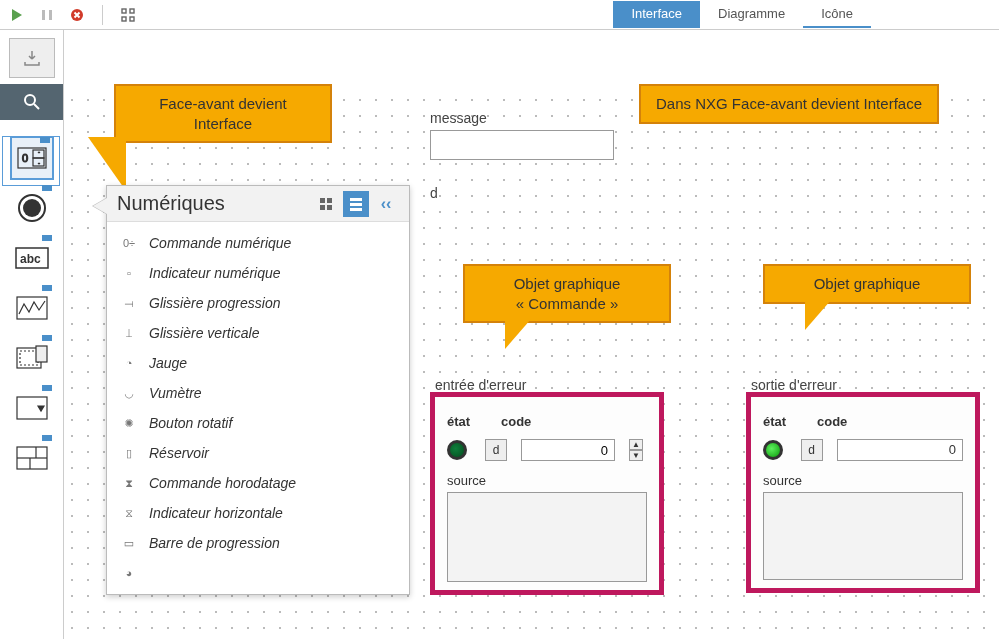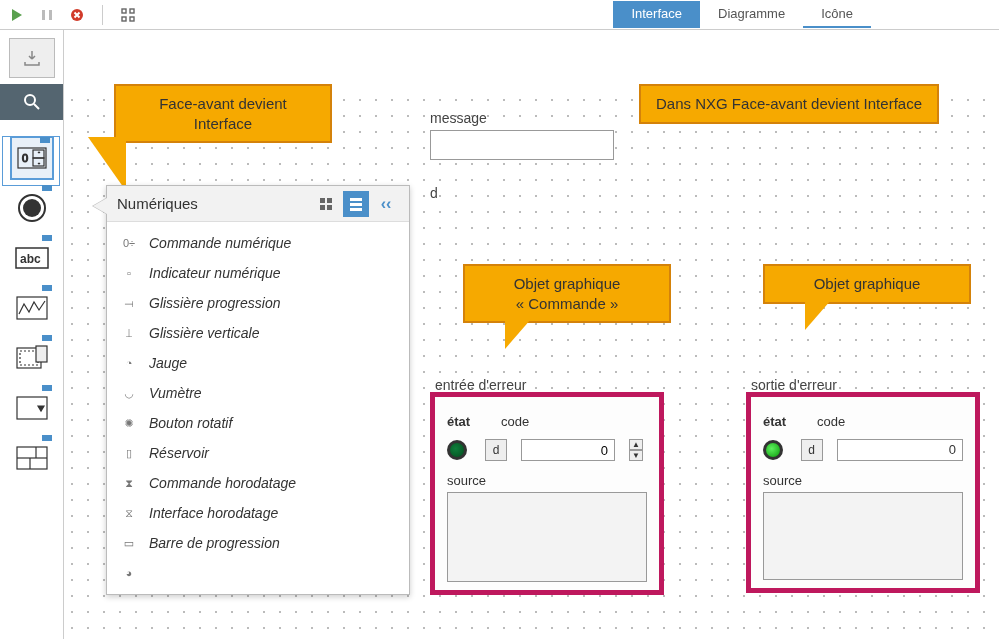--- a/index.html
+++ b/index.html
@@ -38,41 +38,41 @@
     .callout-2 { left: 575px; top: 54px; width: 300px; }
     .callout-3 { left: 399px; top: 234px; width: 208px; }
     .callout-3 .tail { left: 40px; bottom: -28px; border-top: 30px solid #f6a900; border-right: 26px solid transparent; }
     .callout-3 .tail::after { content:""; position:absolute; left:-2px; top:-32px; border-top: 34px solid #d4820a; border-right: 30px solid transparent; z-index:-1; }
     .callout-4 { left: 699px; top: 234px; width: 208px; }
     .callout-4 .tail { left: 40px; bottom: -28px; border-top: 30px solid #f6a900; border-right: 26px solid transparent; }
     .callout-4 .tail::after { content:""; position:absolute; left:-2px; top:-32px; border-top: 34px solid #d4820a; border-right: 30px solid transparent; z-index:-1; }
 
     .fpanel { position: absolute; left: 42px; top: 155px; width: 304px; background: #f2f2f2; border: 1px solid #bbb; box-shadow: 0 2px 6px rgba(0,0,0,.2); }
     .fpanel-hd { height: 36px; display:flex; align-items:center; padding: 0 10px; border-bottom: 1px solid #ddd; background: #f2f2f2; }
-    .fpanel-title { font-size: 15px; flex: 1; }
+    .fpanel-title { font-size: 20px; flex: 1; }
     .fpanel-hd-btn { width: 26px; height: 26px; display:flex; align-items:center; justify-content:center; margin-left: 4px; cursor:pointer; }
     .fpanel-hd-btn.active { background: #4a8fc9; color:#fff; }
     .fpanel-body { padding: 6px 0; background: #fff; }
     .frow { display:flex; align-items:center; height: 30px; padding: 0 10px; cursor:pointer; }
     .frow-icon { width: 24px; display:flex; justify-content:center; color:#777; font-size:11px; }
     .frow-label { margin-left: 8px; font-size: 14px; font-style: italic; }
     .fpanel-pointer { position:absolute; left:-14px; top:12px; width:0; height:0; border-top:8px solid transparent; border-bottom:8px solid transparent; border-right:14px solid #f2f2f2; filter: drop-shadow(-1px 0 0 #bbb); }
 
     .message-grp { position: absolute; left: 366px; top: 80px; }
     .message-lbl { font-size: 14px; color:#444; margin-bottom: 4px; }
     .message-input { width: 184px; height: 30px; border: 1px solid #999; background:#fff; padding: 4px; }
     .d-lbl { position:absolute; left: 366px; top: 155px; font-size:14px; color:#444; }
 
     .error-cluster { position: absolute; width: 234px; background: #fdfdfd; border: 5px solid #be185d; padding: 12px 12px 8px; }
     .ec-title { position:absolute; top:-20px; left:0; font-size:14px; color:#444; }
     .ec1 { left: 366px; top: 362px; }
     .ec2 { left: 682px; top: 362px; }
     .ec-row { display:flex; align-items:center; gap: 14px; height: 24px; margin-bottom:2px; }
     .ec-etat { width:40px; font-size:13px;font-weight:bold; }
-    .ec-code { font-size:13px; }
+    .ec-code { font-size:13px;font-weight:bold; }
     .ec-row2 { display:flex; align-items:center; gap: 14px; height: 30px; }
     .ec-led { width:20px; height:20px; border-radius:50%; border:3px solid #333; }
     .led-green { background: radial-gradient(circle at 40% 40%, #5ef05e, #0a9a0a); }
     .led-dark { background: radial-gradient(circle at 40% 40%, #0f7e3b, #044d1f); }
     .ec-d { width:22px; height:22px; border:1px solid #999; background:#eee; display:flex; align-items:center; justify-content:center; font-size:12px; margin-left: 4px; }
     .ec-num { height:22px; border:1px solid #999; background:#fff; text-align:right; padding:2px 6px; font-size:13px; }
     .ec-spin { width:14px; display:flex; flex-direction:column; }
     .ec-spin span { height:11px; border:1px solid #999; background:#eee; font-size:8px; display:flex; align-items:center; justify-content:center; }
     .ec-source-lbl { font-size:13px; margin-top:8px; }
     .ec-source { height: 90px; border:1px solid #999; background:#f3f3f3; margin-top:4px; }
@@ -269,21 +269,21 @@
         <div class="frow">
             <div class="frow-icon">▯</div>
             <div class="frow-label">Réservoir</div>
           </div>
         <div class="frow">
             <div class="frow-icon">⧗</div>
             <div class="frow-label">Commande horodatage</div>
           </div>
         <div class="frow">
             <div class="frow-icon">⧖</div>
-            <div class="frow-label">Interface horodatage</div>
+            <div class="frow-label">Indicateur horizontale</div>
           </div>
         <div class="frow">
             <div class="frow-icon">▭</div>
             <div class="frow-label">Barre de progression</div>
           </div>
         <div class="frow">
             <div class="frow-icon">◕</div>
           </div>
       </div>
     </div>

